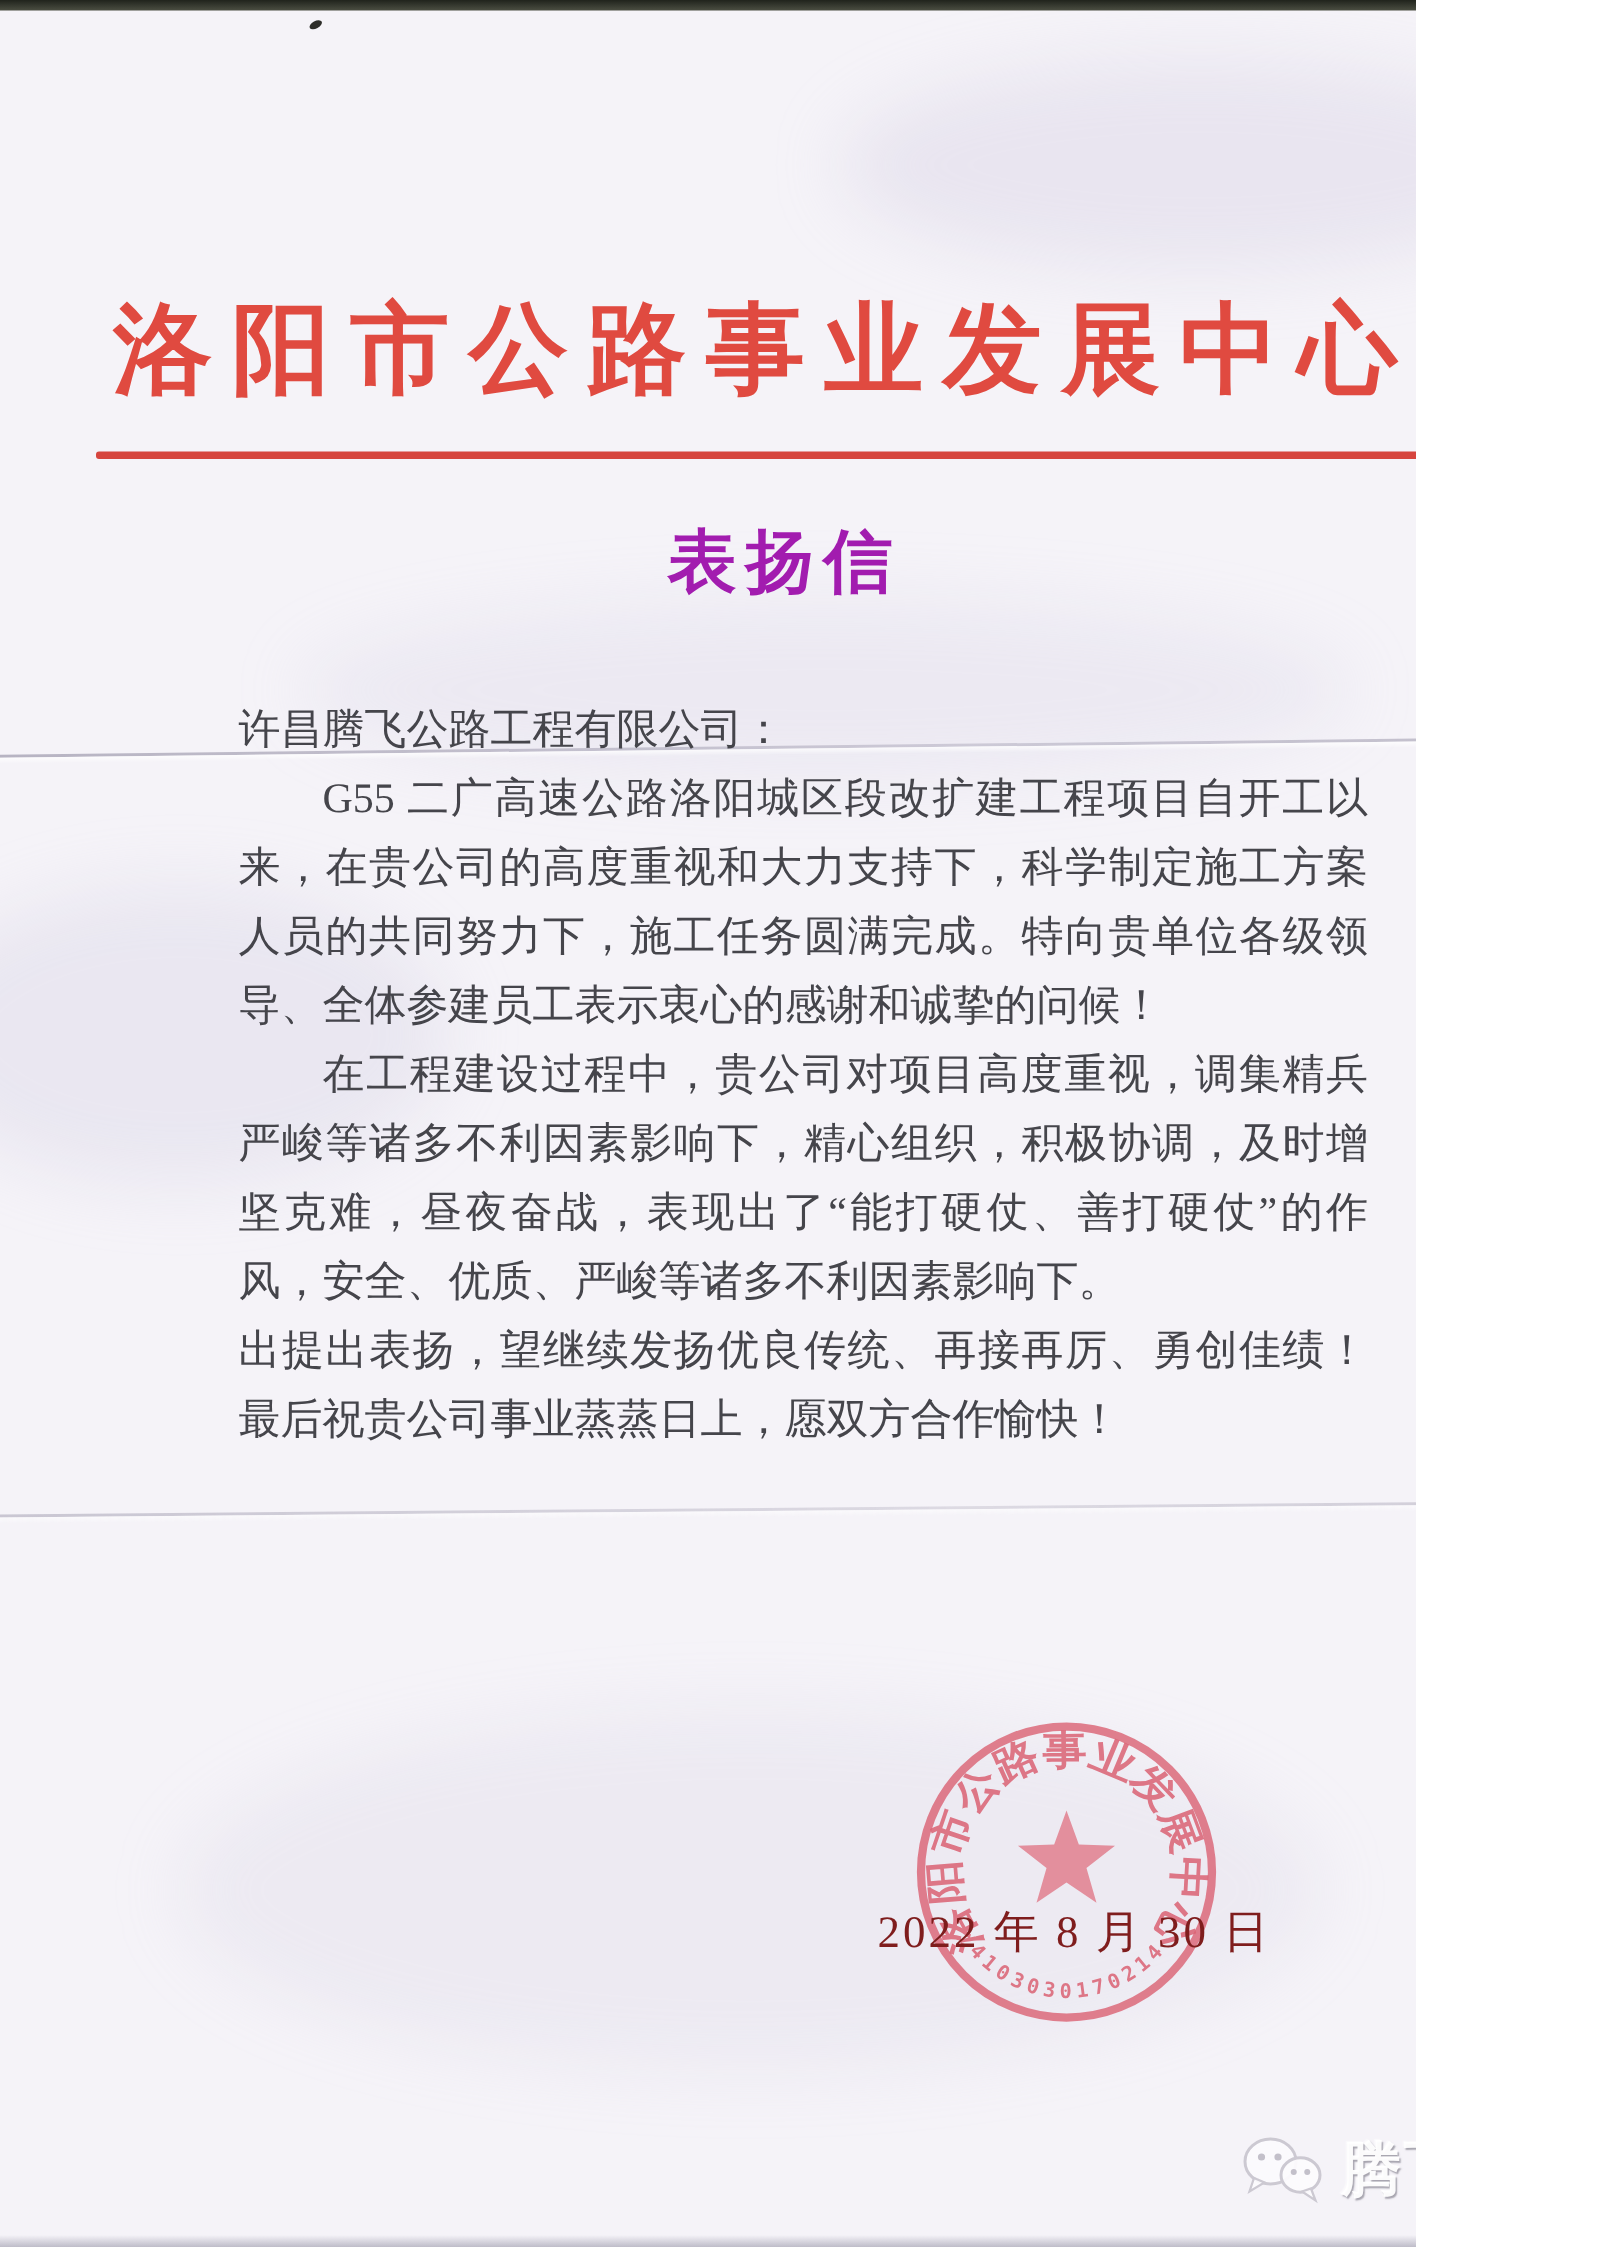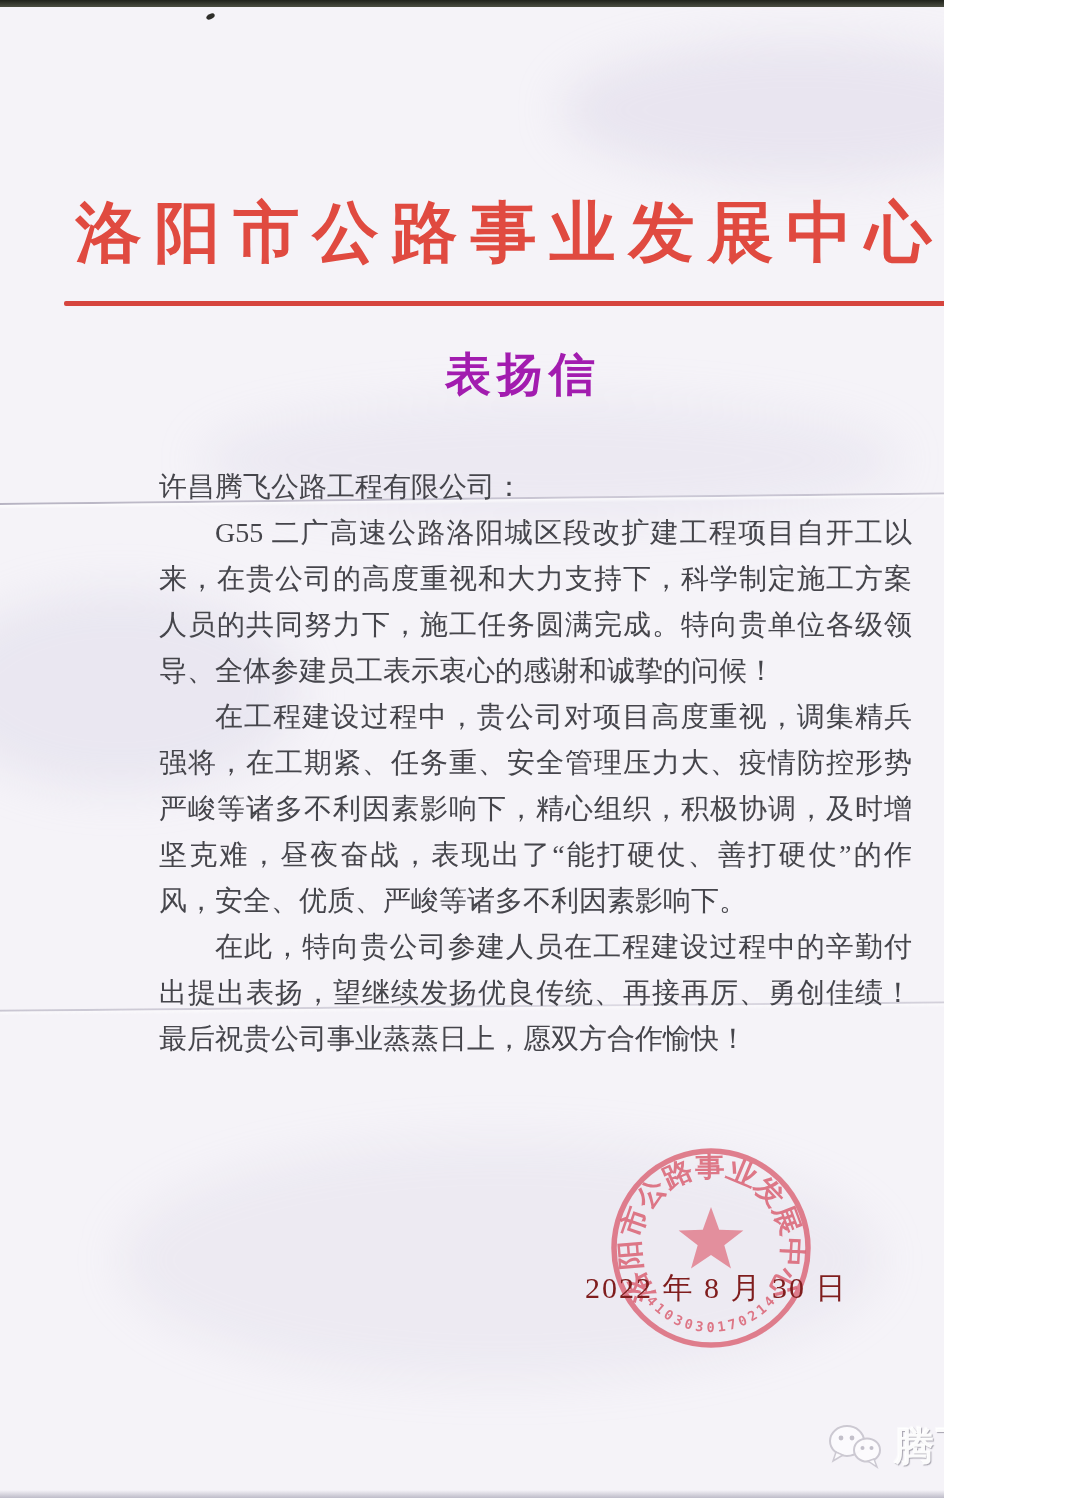--- a/index.html
+++ b/index.html
@@ -83,25 +83,23 @@
   <div class="divider"></div>
   <div class="letter-title">表扬信</div>
 
   <div class="body-block">
     <div class="line">许昌腾飞公路工程有限公司：</div>
     <div class="line j ind">G55 二广高速公路洛阳城区段改扩建工程项目自开工以</div>
     <div class="line j">来，在贵公司的高度重视和大力支持下，科学制定施工方案</div>
     <div class="line j">人员的共同努力下，施工任务圆满完成。特向贵单位各级领</div>
     <div class="line">导、全体参建员工表示衷心的感谢和诚挚的问候！</div>
     <div class="line j ind">在工程建设过程中，贵公司对项目高度重视，调集精兵</div>
-    <div class="line j">强将，在工期紧、任务重、安全管理压力大、疫情防控形势</div>
     <div class="line j">严峻等诸多不利因素影响下，精心组织，积极协调，及时增</div>
     <div class="line j">坚克难，昼夜奋战，表现出了“能打硬仗、善打硬仗”的作</div>
     <div class="line">风，安全、优质、严峻等诸多不利因素影响下。</div>
-    <div class="line j ind">在此，特向贵公司参建人员在工程建设过程中的辛勤付</div>
     <div class="line j">出提出表扬，望继续发扬优良传统、再接再厉、勇创佳绩！</div>
     <div class="line">最后祝贵公司事业蒸蒸日上，愿双方合作愉快！</div>
   </div>
 
   <svg class="stamp" viewBox="-107 -107 214 214">
     <circle r="97" fill="none" stroke="#d84f62" stroke-width="5.5" opacity="0.8"></circle>
     <polygon transform="translate(0,-7)" opacity="0.75" fill="#dd6072" points="0,-34 -8.23,-11.33 -32.34,-10.51 -13.31,4.33 -19.99,27.51 0,14 19.99,27.51 13.31,4.33 32.34,-10.51 8.23,-11.33"></polygon>
     <path id="arcTop" d="M -55.2 46.3 A 72 72 0 1 1 55.2 46.3" fill="none"></path>
     <text font-size="27" font-weight="bold" fill="#d84f62" opacity="0.85" style="font-family:'Liberation Serif','DejaVu Serif',serif;">
       <textPath href="#arcTop" textLength="324" lengthAdjust="spacingAndGlyphs">洛阳市公路事业发展中心</textPath>

